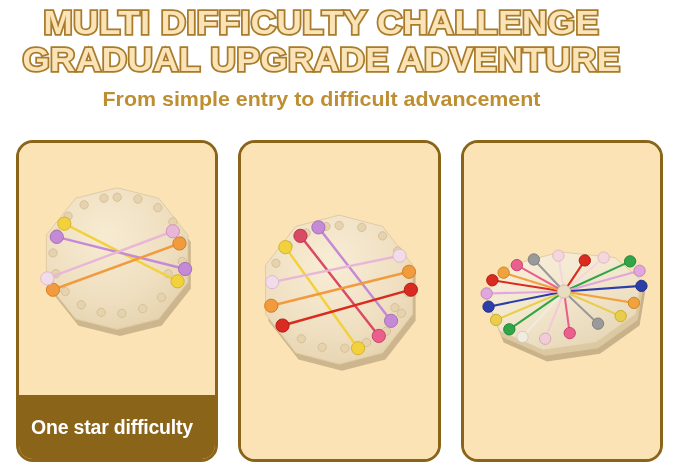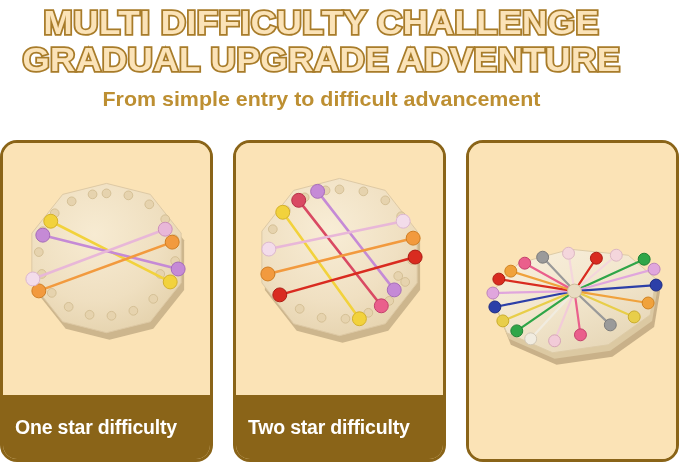--- a/index.html
+++ b/index.html
@@ -47,21 +47,21 @@
 
   
   .card-row {
     position: absolute;
     top: 140px;
     left: 0;
     width: 679px;
     height: 325px;
     display: flex;
     justify-content: space-between;
-    padding: 0 0;
+    padding: 0 16px;
     box-sizing: border-box;
     gap: 20px;
   }
   .card {
     position: relative;
     width: 214px;
     height: 322px;
     border: 3px solid #8a6418;
     border-radius: 17px;
     background: #fbe3b6;
@@ -230,23 +230,20 @@
           <circle cx="159" cy="147" r="7" fill="#c58ad6" stroke="#a56cb8" stroke-width="1"></circle>
           <circle cx="33" cy="106" r="7" fill="#f3dcea" stroke="#dcb6cf" stroke-width="1"></circle>
           <circle cx="168" cy="78" r="7" fill="#f3dcea" stroke="#dcb6cf" stroke-width="1"></circle>
           <circle cx="32" cy="131" r="7" fill="#f29a3e" stroke="#d07d22" stroke-width="1"></circle>
           <circle cx="178" cy="95" r="7" fill="#f29a3e" stroke="#d07d22" stroke-width="1"></circle>
           <circle cx="44" cy="152" r="7" fill="#d92b20" stroke="#ab1c13" stroke-width="1"></circle>
           <circle cx="180" cy="114" r="7" fill="#d92b20" stroke="#ab1c13" stroke-width="1"></circle>
         </g>
       </svg>
     </div>
-    <div class="card-label">
-      <span class="card-label-text">Two star difficulty</span>
-    </div>
   </div>
 
   <div class="card">
     <div class="card-image">
       <svg class="board-svg" viewBox="0 0 208 252" preserveAspectRatio="xMidYMid meet">
         <defs>
           <linearGradient id="wood3" x1="0%" y1="0%" x2="70%" y2="100%">
             <stop offset="0%" stop-color="#f9f0dd"></stop>
             <stop offset="55%" stop-color="#f2e6cd"></stop>
             <stop offset="100%" stop-color="#e6d6b6"></stop>

